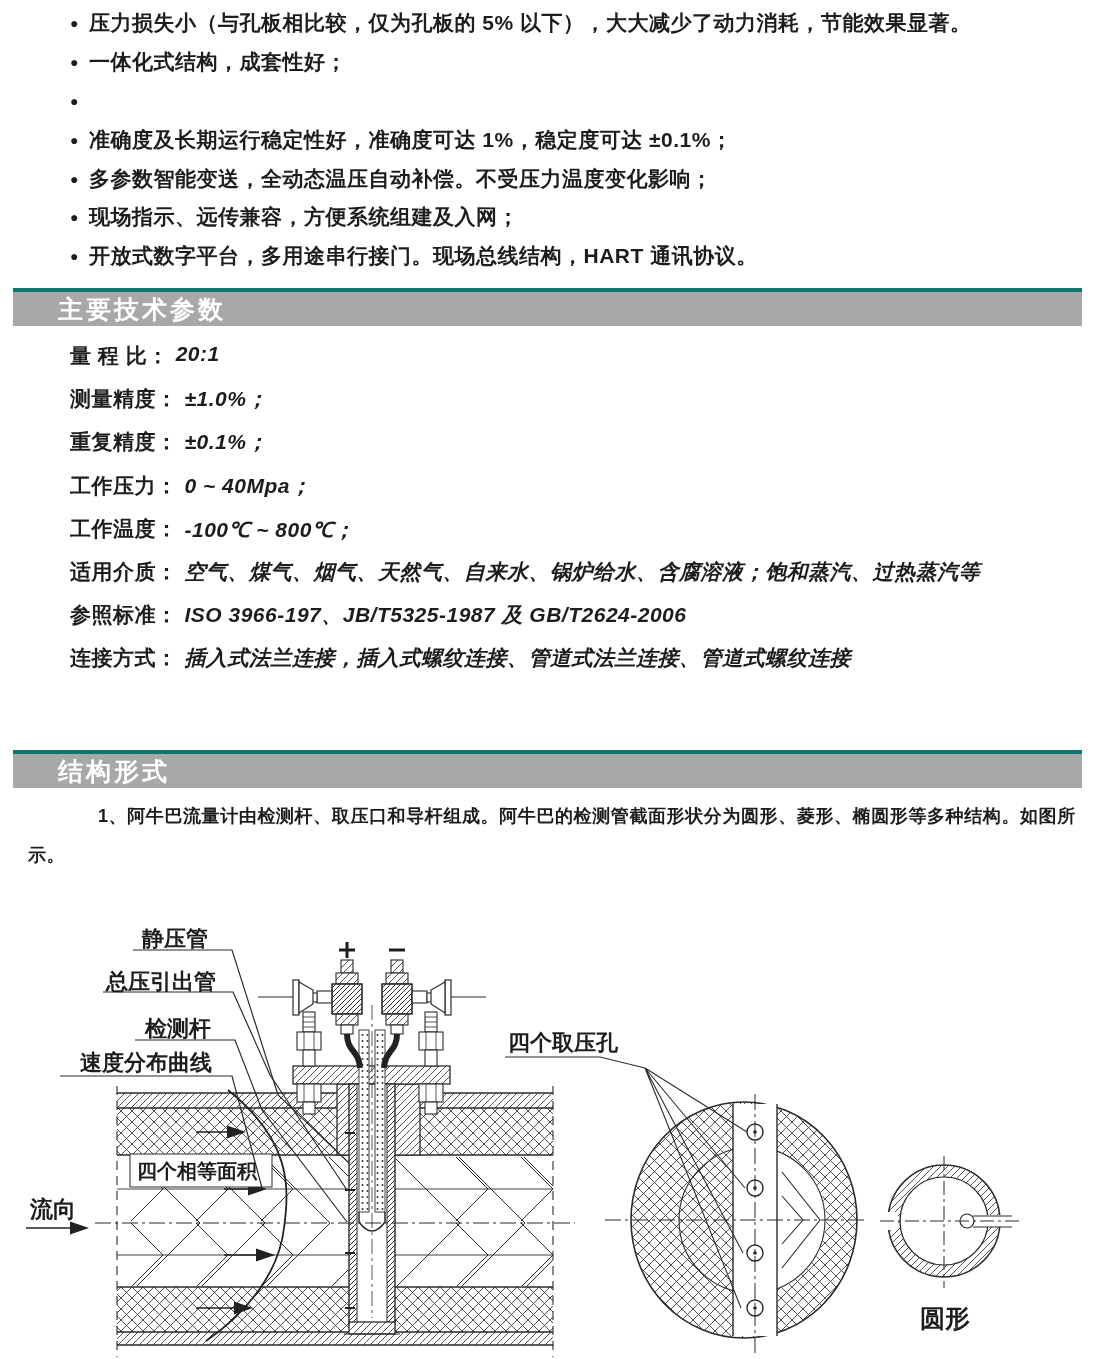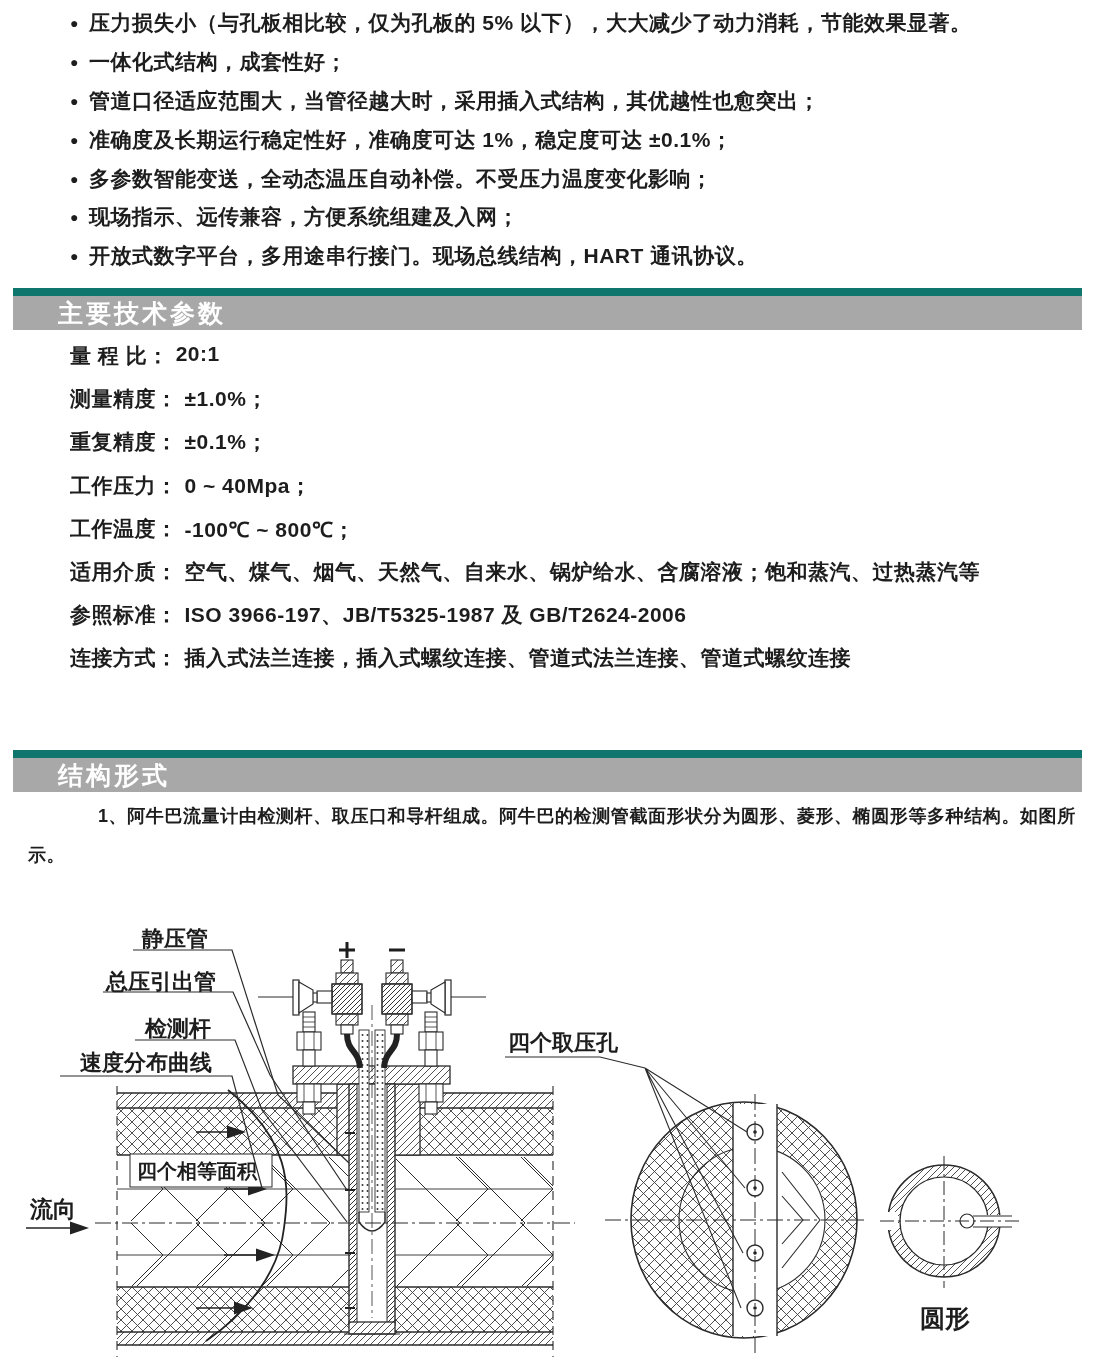--- a/index.html
+++ b/index.html
@@ -4,28 +4,28 @@
 <style>
   html,body { margin:0; padding:0; background:#fff; }
   .page {
     position:relative; width:1095px; height:1359px; background:#fff;
     font-family:"Liberation Sans", sans-serif; font-weight:700; color:#1d1d1d;
     overflow:hidden;
   }
   .bullets { position:absolute; top:4px; left:70px; right:12px; }
   .bullet-row { height:38.8px; display:flex; align-items:center; font-size:21px; letter-spacing:0.5px; }
   .dot { font-size:14px; margin-right:10px; flex:0 0 auto; }
-  .hdr { position:absolute; left:13px; width:1069px; height:34px; background:#a8a8a8; border-top:8px solid #0f766e; }
+  .hdr { position:absolute; left:13px; width:1069px; height:34px; background:#a8a8a8; border-top:4px solid #0f766e; }
   .hdr span { display:block; padding-left:45px; line-height:34px; font-size:25px; color:#ffffff; letter-spacing:3px; }
   #hdr-params { top:288px; }
   #hdr-structure { top:750px; }
   .specs { position:absolute; top:342px; left:70px; right:12px; }
   .spec-row { height:43.2px; display:flex; align-items:flex-start; font-size:21px; letter-spacing:0.5px; }
   .spec-label { white-space:pre; }
-  .spec-value { margin-left:7px; white-space:pre; }
+  .spec-value { margin-left:7px; white-space:pre;font-style:italic; }
   .para { position:absolute; top:797px; left:28px; width:1056px; margin:0;
           font-size:18px; line-height:39px; text-indent:70px; letter-spacing:0.6px; }
   svg.diagram { position:absolute; top:920px; left:0; }
   svg text { font-family:"Liberation Sans", sans-serif; font-weight:700; fill:#1d1d1d; }
 </style>
 </head>
 <body>
 
 <div class="page">
 
@@ -33,21 +33,20 @@
     <div class="bullet-row">
         <span class="dot">●</span>
         <span>压力损失小（与孔板相比较，仅为孔板的 5% 以下），大大减少了动力消耗，节能效果显著。</span>
       </div>
     <div class="bullet-row">
         <span class="dot">●</span>
         <span>一体化式结构，成套性好；</span>
       </div>
     <div class="bullet-row">
         <span class="dot">●</span>
-        <span>管道口径适应范围大，当管径越大时，采用插入式结构，其优越性也愈突出；</span>
       </div>
     <div class="bullet-row">
         <span class="dot">●</span>
         <span>准确度及长期运行稳定性好，准确度可达 1%，稳定度可达 ±0.1%；</span>
       </div>
     <div class="bullet-row">
         <span class="dot">●</span>
         <span>多参数智能变送，全动态温压自动补偿。不受压力温度变化影响；</span>
       </div>
     <div class="bullet-row">

